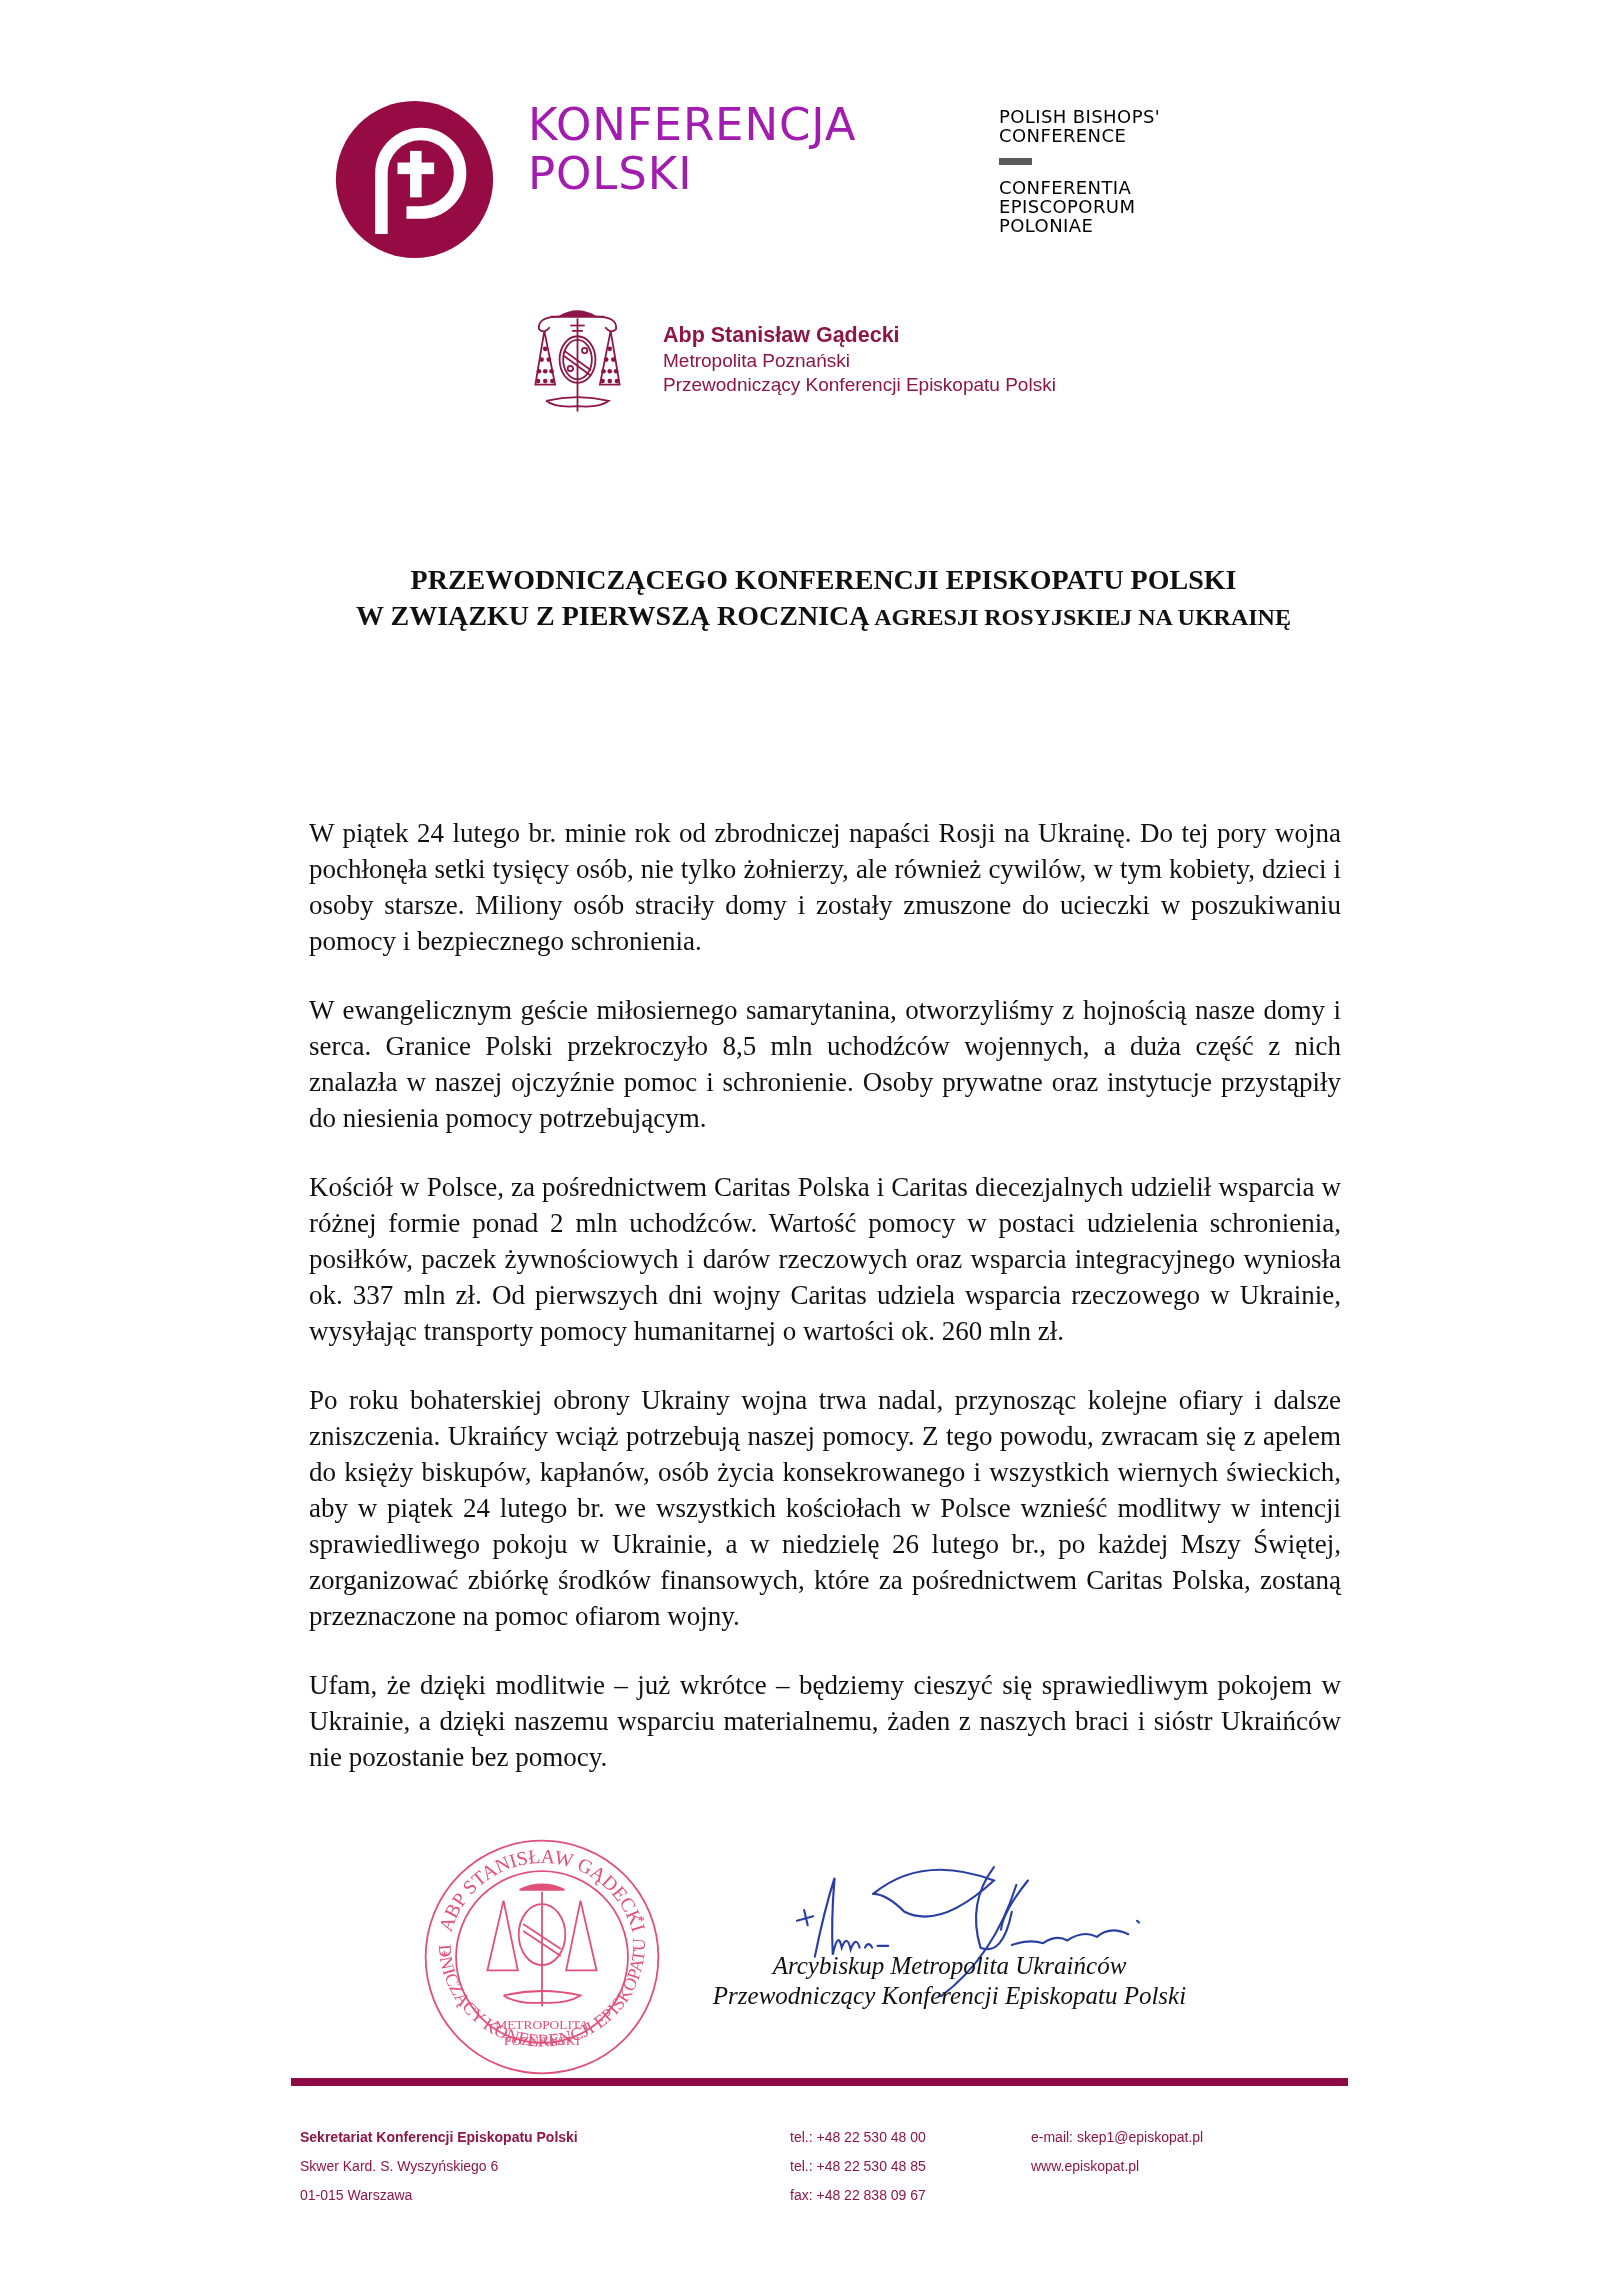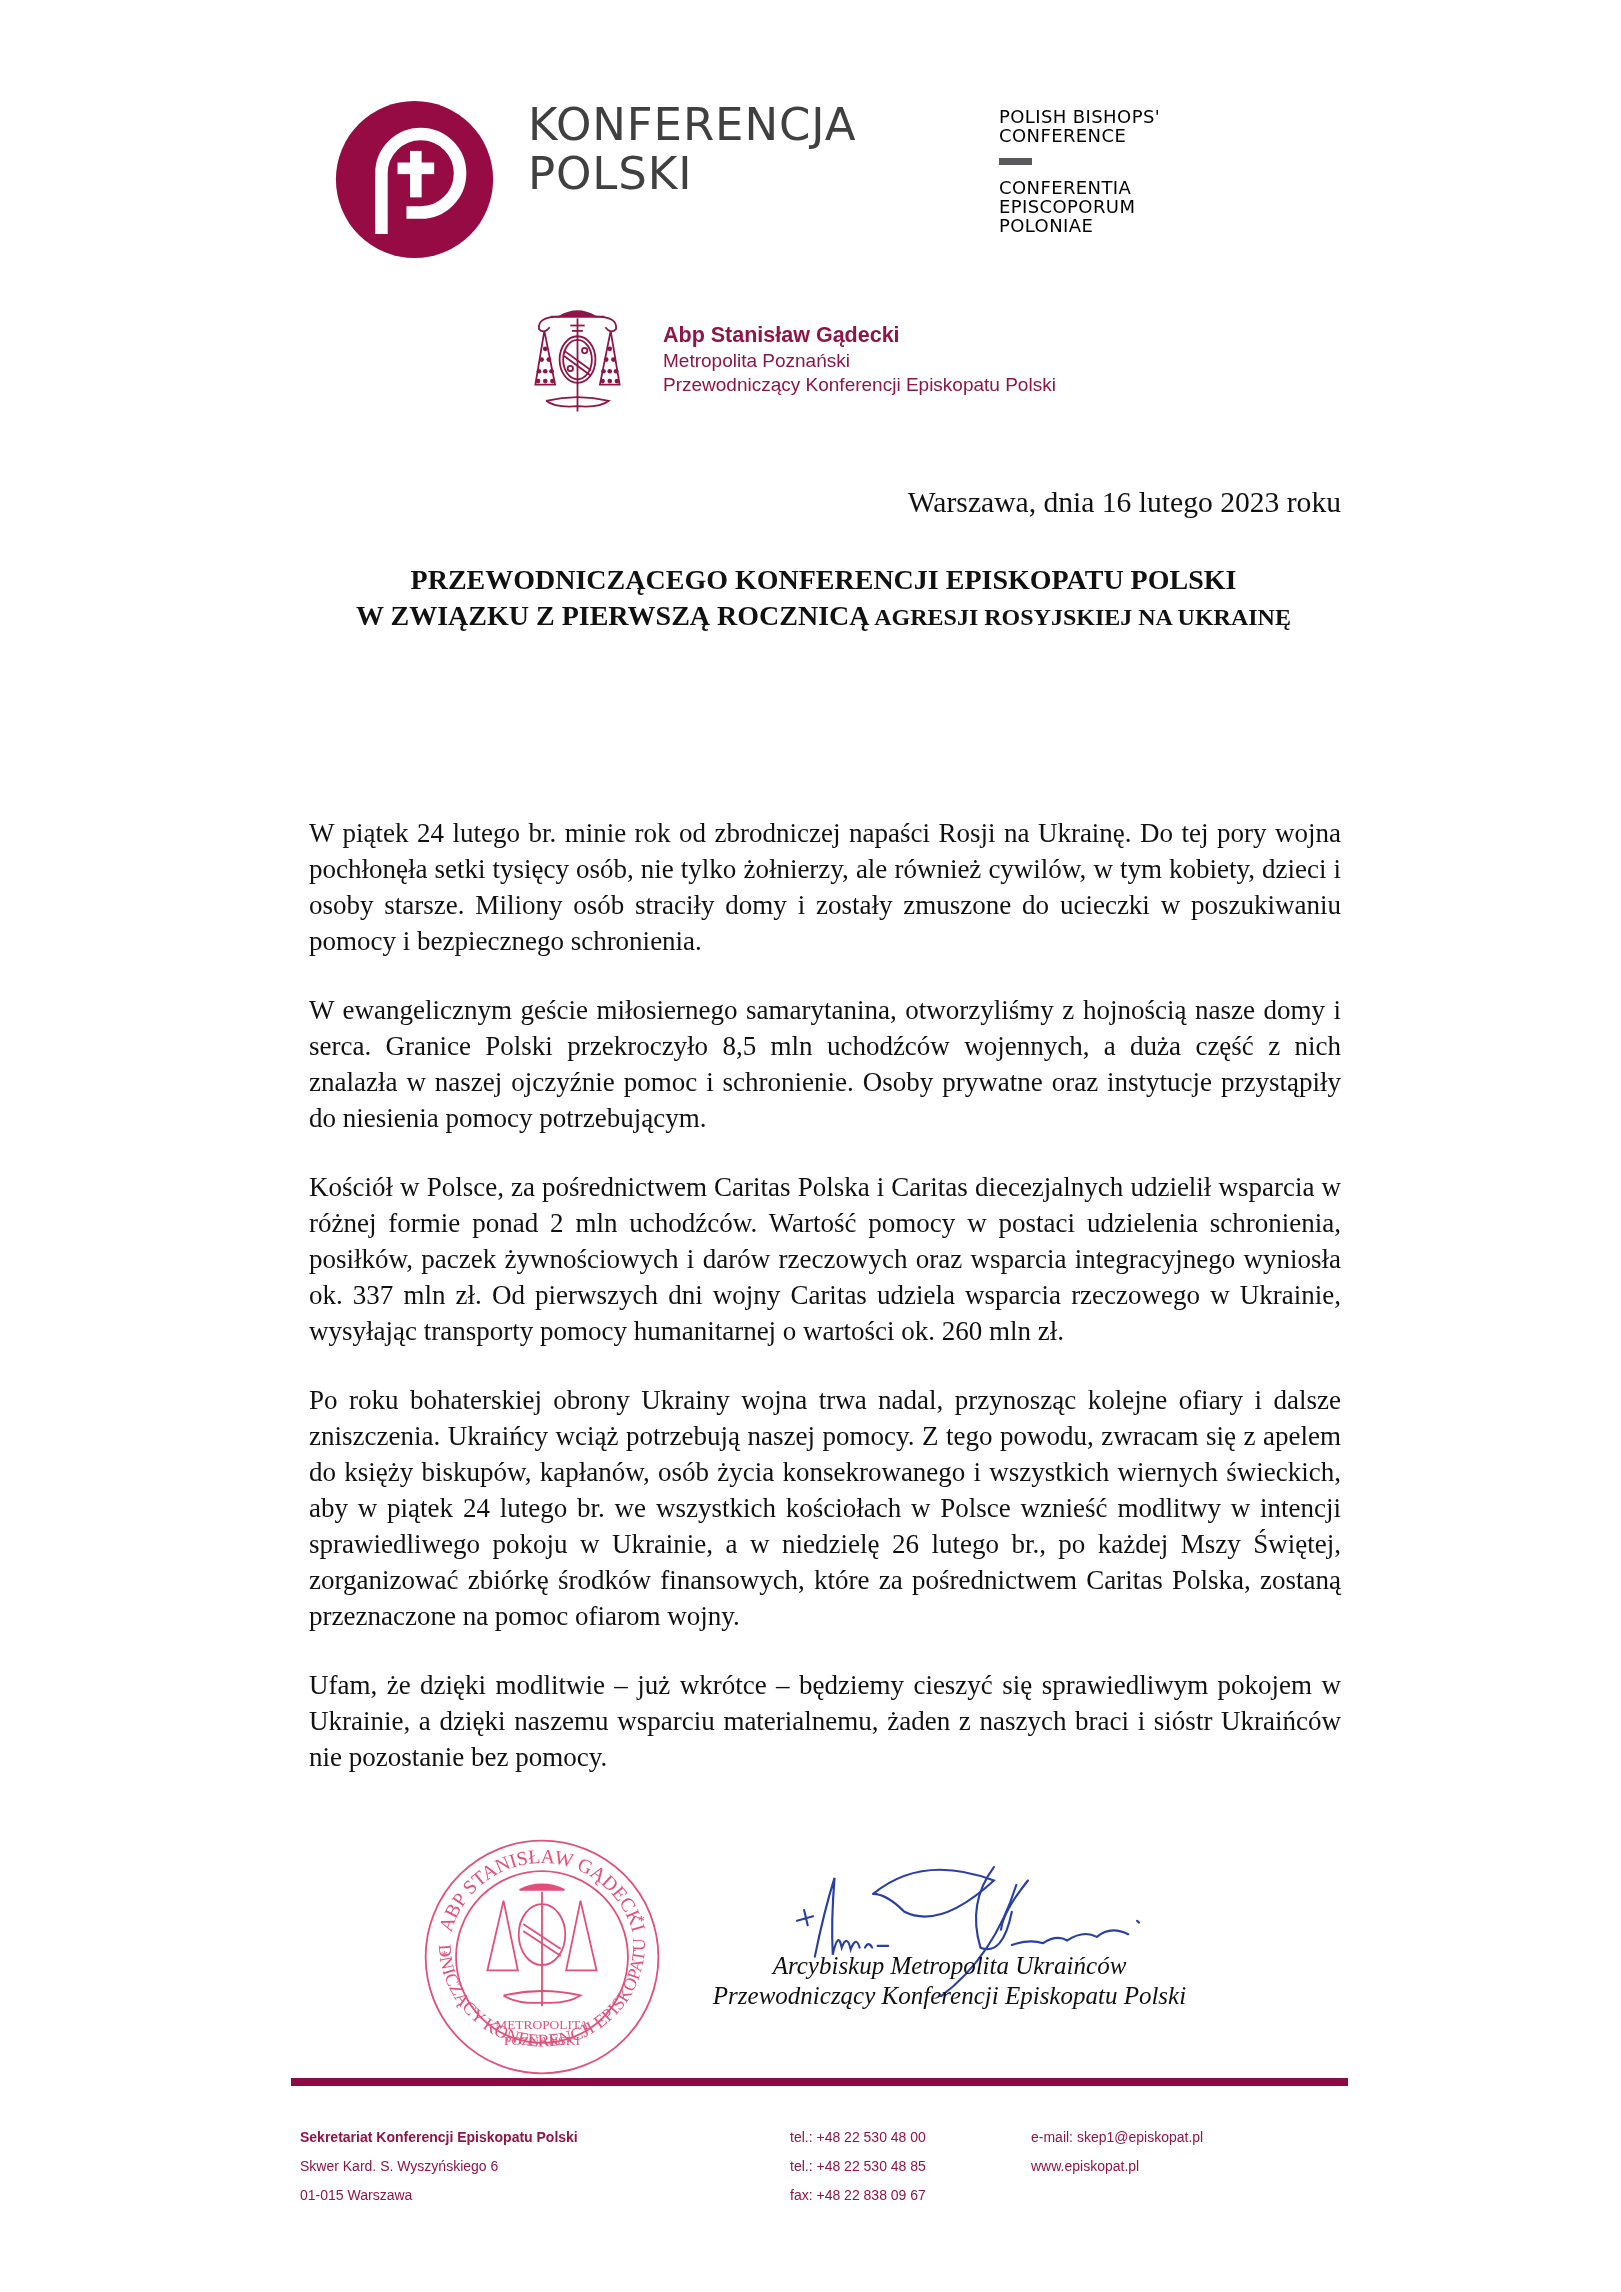--- a/index.html
+++ b/index.html
@@ -1,21 +1,21 @@
 <!DOCTYPE html>
 <html style="font-size:14.3px"><head>
 <meta charset="utf-8">
 <style>
   html, body { margin: 0; padding: 0; background: #ffffff; }
   body { width: 1622px; height: 2293px; position: relative; overflow: hidden; }
   .page { position: absolute; left: 0; top: 0; width: 1622px; height: 2293px; background: #fff; }
 
   
   .logo-mark { position: absolute; left: 335px; top: 100px; width: 159px; height: 159px; }
-  .logo-title { position: absolute; left: 528px; top: 100px; color: #404040;
+  .logo-title { position: absolute; left: 528px; top: 100px; color: #a21caf;
     font-family: "DejaVu Sans", sans-serif; font-weight: 400; font-size: 45px; line-height: 49px; letter-spacing: 0.9px; }
   .logo-title div { white-space: nowrap; }
   .logo-side { position: absolute; left: 999px; top: 107px; color: #000000;
     font-family: "DejaVu Sans", sans-serif; font-size: 18px; line-height: 19px; letter-spacing: 0.4px; }
   .logo-side .dash { width: 33px; height: 6.3px; background: #5a5a5c; margin: 13.4px 0 13.4px 0; }
 
   
   .coat { position: absolute; left: 528px; top: 304px; width: 99px; height: 121px; }
   .abp { position: absolute; left: 663px; top: 322px; color: #8d1548; font-family: "Liberation Sans", sans-serif; }
   .abp .name { font-weight: 700; font-size: 21.5px; line-height: 27px; }
@@ -112,21 +112,20 @@
         <circle cx="99" cy="86" r="2.6"></circle>
     </g>
   </svg>
 
   <div class="abp">
     <div class="name">Abp Stanisław Gądecki</div>
     <div class="sub">Metropolita Poznański</div>
     <div class="sub">Przewodniczący Konferencji Episkopatu Polski</div>
   </div>
 
-  <div class="date serif">Warszawa, dnia 16 lutego 2023 roku</div>
 
   <div class="title serif">
     <div>PRZEWODNICZĄCEGO KONFERENCJI EPISKOPATU POLSKI</div>
     <div><span>W ZWIĄZKU Z PIERWSZĄ ROCZNICĄ</span><span class="sm"> AGRESJI ROSYJSKIEJ NA UKRAINĘ</span></div>
   </div>
 
   <div class="body serif">
     <p>W piątek 24 lutego br. minie rok od zbrodniczej napaści Rosji na Ukrainę. Do tej pory wojna pochłonęła setki tysięcy osób, nie tylko żołnierzy, ale również cywilów, w tym kobiety, dzieci i osoby starsze. Miliony osób straciły domy i zostały zmuszone do ucieczki w poszukiwaniu pomocy i bezpiecznego schronienia.</p>
     <p>W ewangelicznym geście miłosiernego samarytanina, otworzyliśmy z hojnością nasze domy i serca. Granice Polski przekroczyło 8,5 mln uchodźców wojennych, a duża część z nich znalazła w naszej ojczyźnie pomoc i schronienie. Osoby prywatne oraz instytucje przystąpiły do niesienia pomocy potrzebującym.</p>
     <p>Kościół w Polsce, za pośrednictwem Caritas Polska i Caritas diecezjalnych udzielił wsparcia w różnej formie ponad 2 mln uchodźców. Wartość pomocy w postaci udzielenia schronienia, posiłków, paczek żywnościowych i darów rzeczowych oraz wsparcia integracyjnego wyniosła ok. 337 mln zł. Od pierwszych dni wojny Caritas udziela wsparcia rzeczowego w Ukrainie, wysyłając transporty pomocy humanitarnej o wartości ok. 260 mln zł.</p>

